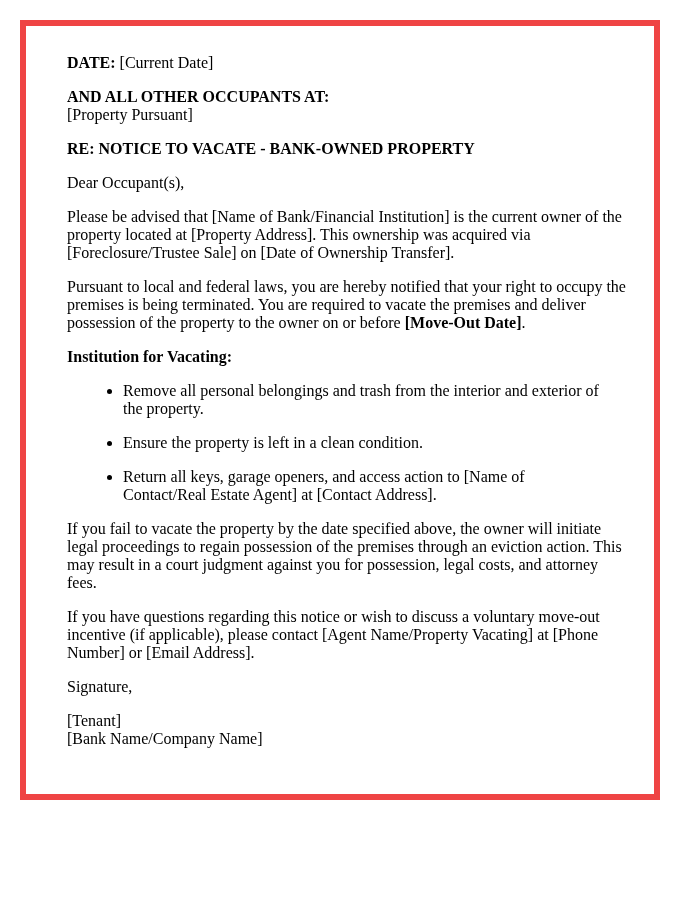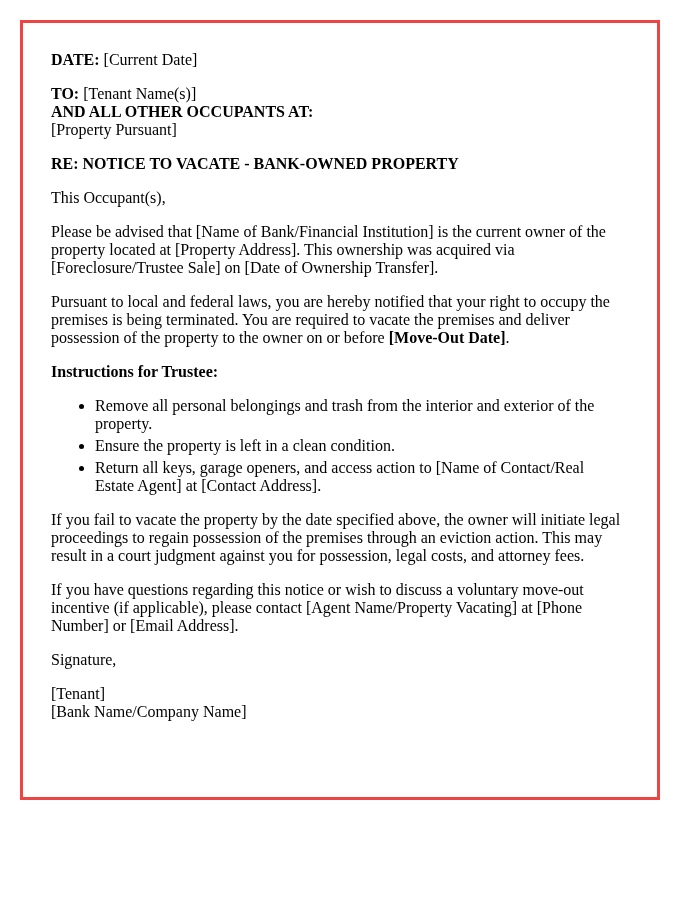--- a/index.html
+++ b/index.html
@@ -1,67 +1,63 @@
 <!DOCTYPE html>
 <html><head>
   <meta charset="utf-8">
   <style>
     html, body { margin: 0; padding: 0; background: #ffffff; }
     body { width: 700px; height: 900px; position: relative; }
     .page {
       position: absolute;
       left: 20px; top: 20px;
       width: 640px; height: 780px;
-      border: 3px solid #ef4444;
+      border: 6px solid #ef4444;
       box-sizing: border-box;
       font-family: "Liberation Serif", "DejaVu Serif", serif;
       font-size: 16px;
       line-height: 18px;
       color: #000000;
-      padding: 28px 28px 0 28px;
+      padding: 28px 28px 0 41px;
     }
     p { margin: 0 0 16px 0; }
     .line { display: block; }
     b { font-weight: bold; }
     ul { margin: 0 0 16px 0; padding-left: 40px; }
-    ul li { margin: 4px; }
+    ul li { margin: 16px; }
   </style>
 </head>
 <body>
 
 <div class="page">
 
   <p>
     <b>DATE:</b>
     <span>[Current Date]</span>
   </p>
 
   <p>
-    <span class="line">
-      <b>TO:</b>
-      <span>[Tenant Name(s)]</span>
-    </span>
     <b class="line">AND ALL OTHER OCCUPANTS AT:</b>
     <span class="line">[Property Pursuant]</span>
   </p>
 
   <p>
     <b>RE: NOTICE TO VACATE - BANK-OWNED PROPERTY</b>
   </p>
 
-  <p>This Occupant(s),</p>
+  <p>Dear Occupant(s),</p>
 
   <p>Please be advised that [Name of Bank/Financial Institution] is the current owner of the property located at [Property Address]. This ownership was acquired via [Foreclosure/Trustee Sale] on [Date of Ownership Transfer].</p>
 
   <p>
     <span>Pursuant to local and federal laws, you are hereby notified that your right to occupy the premises is being terminated. You are required to vacate the premises and deliver possession of the property to the owner on or before </span><b>[Move-Out Date]</b><span>.</span>
   </p>
 
   <p>
-    <b>Instructions for Trustee:</b>
+    <b>Institution for Vacating:</b>
   </p>
 
   <ul>
     <li>Remove all personal belongings and trash from the interior and exterior of the property.</li>
     <li>Ensure the property is left in a clean condition.</li>
     <li>Return all keys, garage openers, and access action to [Name of Contact/Real Estate Agent] at [Contact Address].</li>
   </ul>
 
   <p>If you fail to vacate the property by the date specified above, the owner will initiate legal proceedings to regain possession of the premises through an eviction action. This may result in a court judgment against you for possession, legal costs, and attorney fees.</p>
 

